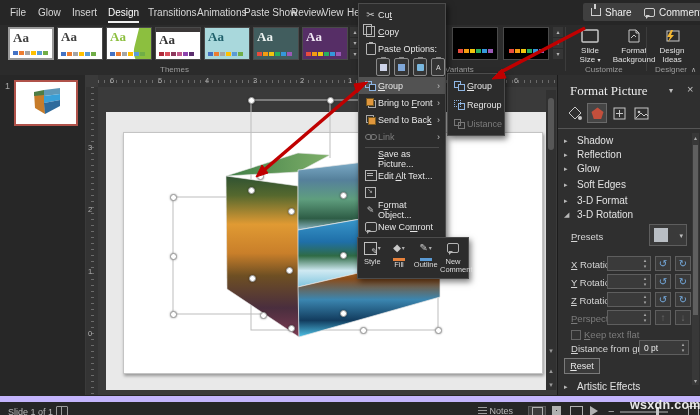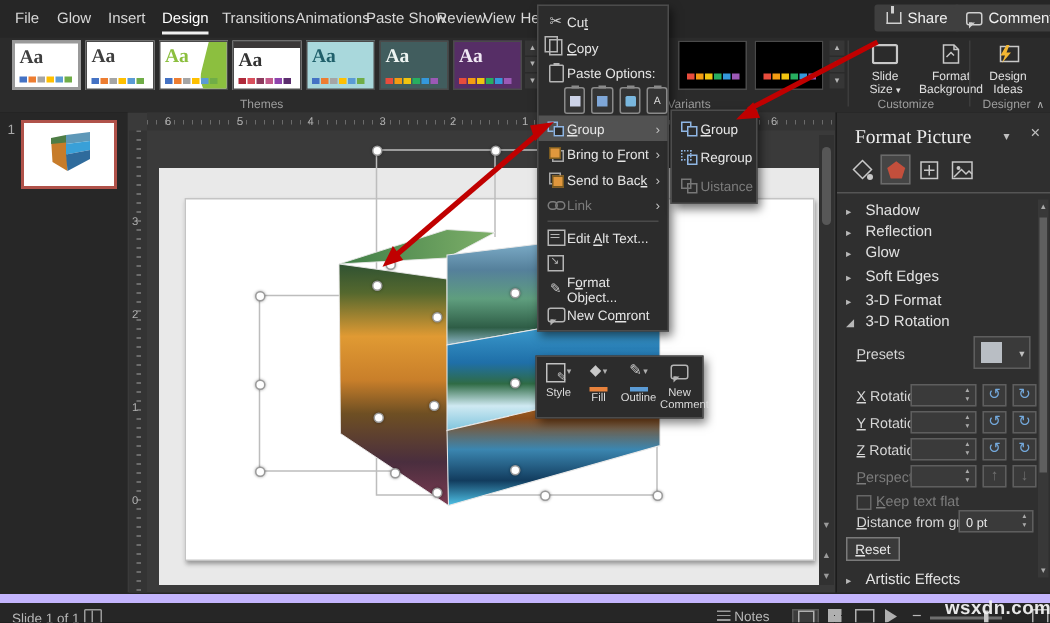--- a/index.html
+++ b/index.html
@@ -503,20 +503,24 @@
     </div>
     <div class="mi dis">
       <span class="mic">
           <span class="ic ic-link"></span>
         </span>
       <span><span>L</span><span>i</span><span>nk</span></span>
       <span class="arrow">›</span>
     </div>
     <div class="msep"></div>
     <div class="mi">
+      <span class="mic"></span>
+      <span><span class="accel">S</span><span>ave as Picture...</span></span>
+    </div>
+    <div class="mi">
       <span class="mic">
           <span class="ic ic-alt"></span>
         </span>
       <span><span>Edit </span><span class="accel">A</span><span>lt Text...</span></span>
     </div>
     <div class="mi">
       <span class="mic">
           <span class="ic ic-size"></span>
         </span>
     </div>

